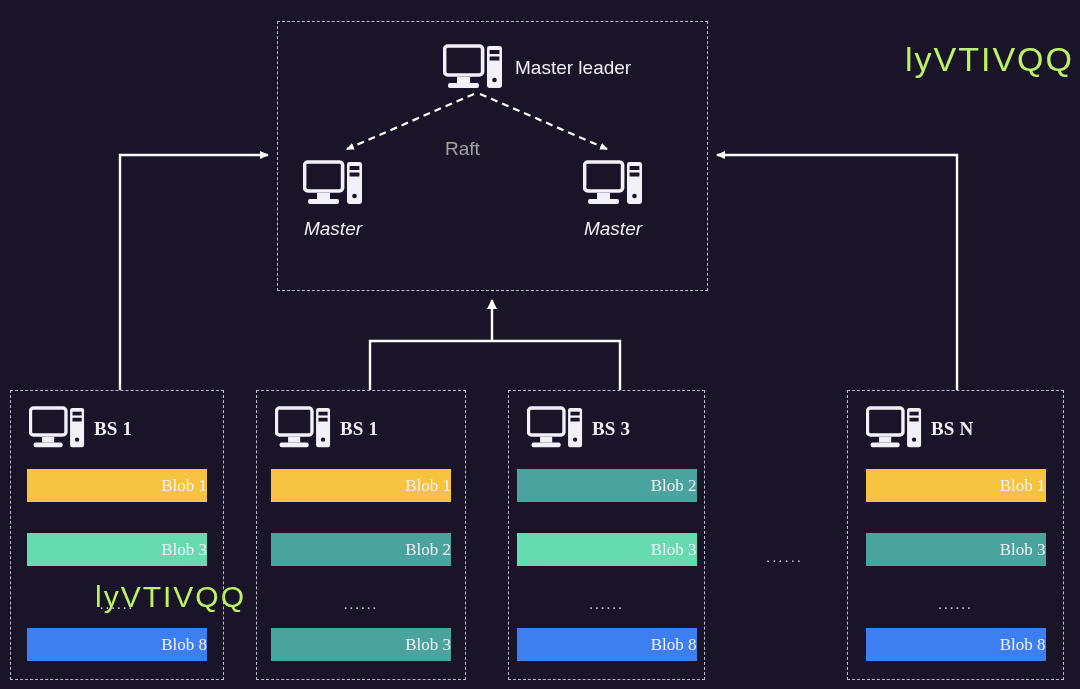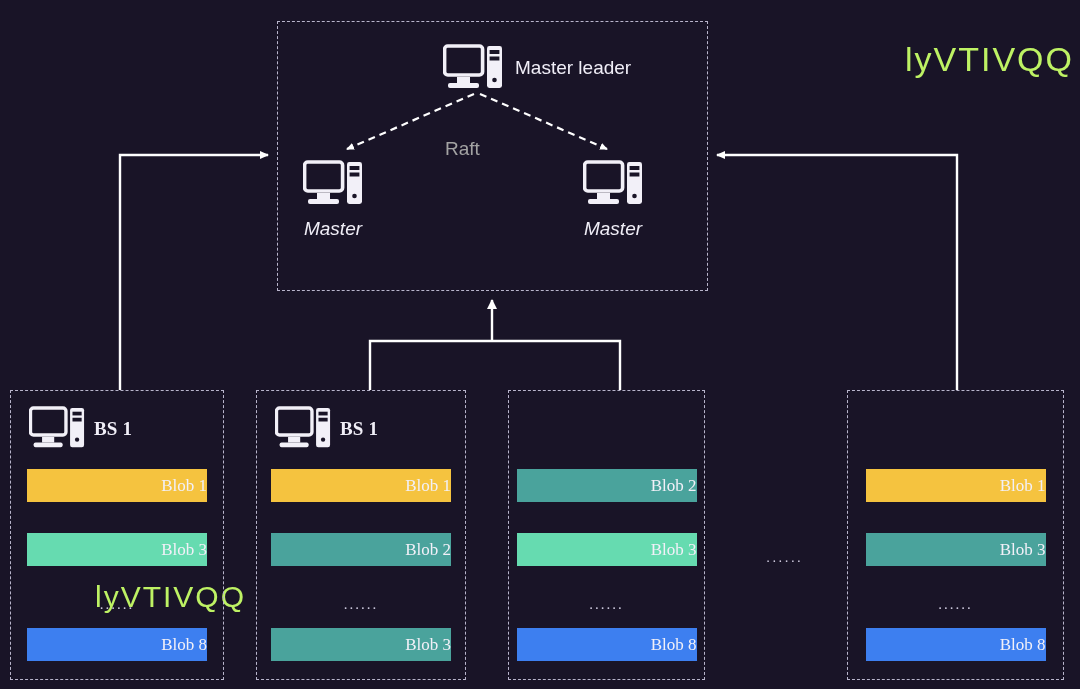--- a/index.html
+++ b/index.html
@@ -280,29 +280,57 @@
     </div>
     <div class="blob-list">
       <div class="blob" style="background: rgb(245, 195, 63);">Blob 1</div>
       <div class="blob" style="background: rgb(74, 163, 156);">Blob 2</div>
       <div class="dots">......</div>
       <div class="blob" style="background: rgb(74, 163, 156);">Blob 3</div>
     </div>
   </div>
 
   <div class="bs-box bs-3">
+    <div class="bs-head">
+      <span class="node-icon">
+        <svg width="56" height="45" viewBox="0 0 60 48" xmlns="http://www.w3.org/2000/svg">
+          <rect x="1.6" y="2" width="38" height="29" rx="3.2" fill="none" stroke="#f2f0f8" stroke-width="3.6"></rect>
+          <rect x="14" y="33" width="13" height="6" fill="#f2f0f8"></rect>
+          <rect x="5" y="39" width="31" height="5" rx="2" fill="#f2f0f8"></rect>
+          <rect x="44" y="2" width="15" height="42" rx="2.4" fill="#f2f0f8"></rect>
+          <rect x="46.6" y="6" width="9.8" height="4" fill="#191427"></rect>
+          <rect x="46.6" y="12.5" width="9.8" height="4" fill="#191427"></rect>
+          <circle cx="51.5" cy="36" r="2.3" fill="#191427"></circle>
+        </svg>
+      </span>
+      <span class="node-label">BS 3</span>
+    </div>
     <div class="blob-list">
       <div class="blob" style="background: rgb(74, 163, 156);">Blob 2</div>
       <div class="blob" style="background: rgb(102, 219, 176);">Blob 3</div>
       <div class="dots">......</div>
       <div class="blob" style="background: rgb(61, 127, 240);">Blob 8</div>
     </div>
   </div>
 
   <div class="bs-box bs-n">
+    <div class="bs-head">
+      <span class="node-icon">
+        <svg width="56" height="45" viewBox="0 0 60 48" xmlns="http://www.w3.org/2000/svg">
+          <rect x="1.6" y="2" width="38" height="29" rx="3.2" fill="none" stroke="#f2f0f8" stroke-width="3.6"></rect>
+          <rect x="14" y="33" width="13" height="6" fill="#f2f0f8"></rect>
+          <rect x="5" y="39" width="31" height="5" rx="2" fill="#f2f0f8"></rect>
+          <rect x="44" y="2" width="15" height="42" rx="2.4" fill="#f2f0f8"></rect>
+          <rect x="46.6" y="6" width="9.8" height="4" fill="#191427"></rect>
+          <rect x="46.6" y="12.5" width="9.8" height="4" fill="#191427"></rect>
+          <circle cx="51.5" cy="36" r="2.3" fill="#191427"></circle>
+        </svg>
+      </span>
+      <span class="node-label">BS N</span>
+    </div>
     <div class="blob-list">
       <div class="blob" style="background: rgb(245, 195, 63);">Blob 1</div>
       <div class="blob" style="background: rgb(74, 163, 156);">Blob 3</div>
       <div class="dots">......</div>
       <div class="blob" style="background: rgb(61, 127, 240);">Blob 8</div>
     </div>
   </div>
 
   <div class="inter-dots">......</div>
 

